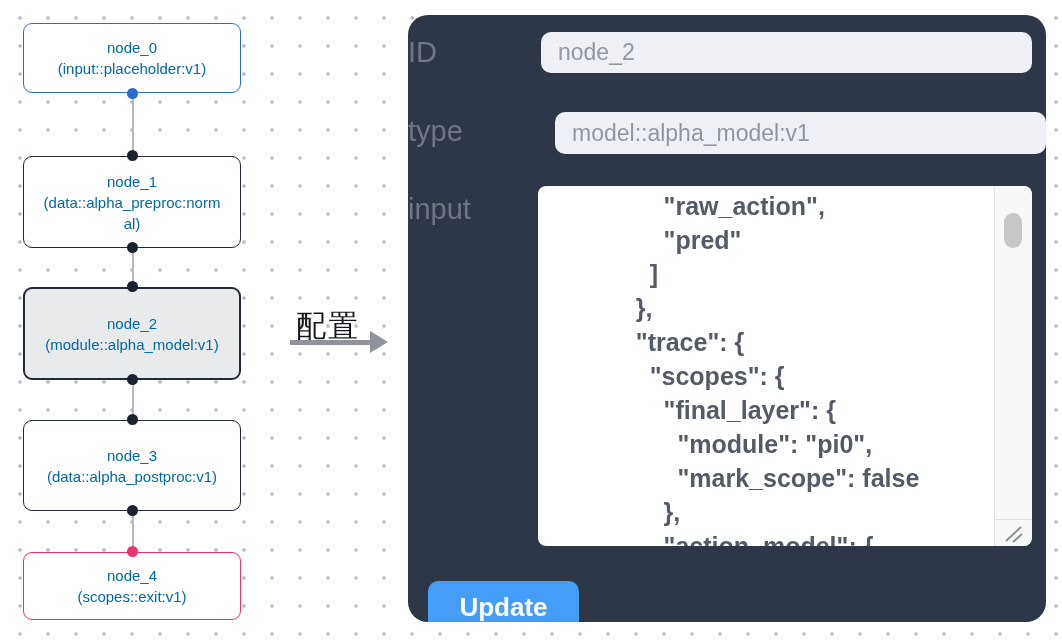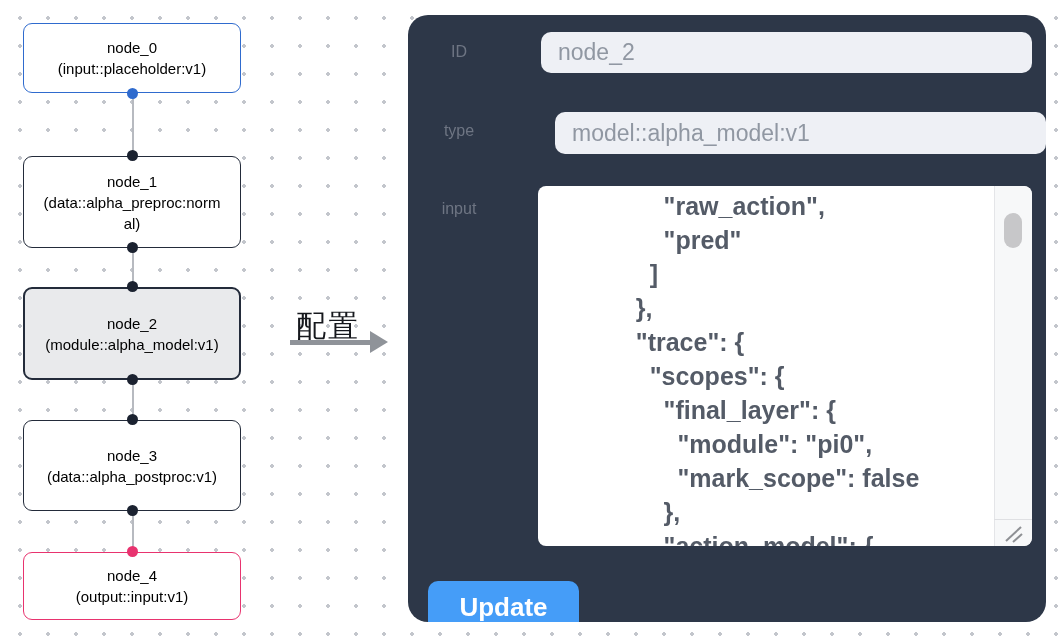--- a/index.html
+++ b/index.html
@@ -12,21 +12,21 @@
     background-image:radial-gradient(circle, #c3c6cc 1.6px, transparent 1.9px);
     background-size:28px 28px;
     background-position:6px 4px;
   }
 
   
   .node {
     position:absolute; left:23px; width:218px;
     background:#fff; border:1.6px solid #232b3a; border-radius:9px;
     display:flex; flex-direction:column; justify-content:center; align-items:center;
-    text-align:center; font-size:15px; line-height:21px; color:#000000;
+    text-align:center; font-size:15px; line-height:21px; color:#0369a1;
     padding:4px 19px; z-index:2;
   }
   .node .sub { overflow-wrap:anywhere; }
   #node0 { top:23px;  height:70px; border-color:var(--accent-blue,#2f6bce); }
   #node1 { top:156px; height:92px; }
   #node2 { top:287px; height:93px; background:var(--selected-bg,#e9eaec); border-width:2.5px; }
   #node3 { top:420px; height:91px; }
   #node4 { top:552px; height:68px; border-color:var(--accent-pink,#e8336f); }
 
   .edge { position:absolute; left:132px; width:2px; background:var(--edge-gray,#b7bac0); z-index:1; }
@@ -53,22 +53,22 @@
   #cfg-annotation-arrow .line { position:absolute; left:0; top:9px; width:84px; height:5px; background:#8f9399; }
   #cfg-annotation-arrow .head { position:absolute; left:80px; top:0; width:0; height:0;
     border-top:11px solid transparent; border-bottom:11px solid transparent; border-left:18px solid #8f9399; }
 
   
   #panel {
     position:absolute; left:408px; top:15px; width:638px; height:607px;
     background:var(--panel-bg,#2d3748); border-radius:20px; overflow:hidden; z-index:4;
   }
   .field-label {
-    position:absolute; left:0; width:102px; text-align:center;
-    font-size:16px; line-height:28px; color:#6e7583;
+    position:absolute; left:0; width:102px; text-align:left;
+    font-size:29px; line-height:28px; color:#6e7583;
   }
   #label-id     { top:23px; }
   #label-type   { top:102px; }
   #label-config { top:180px; }
 
   .panel-input {
     position:absolute; left:133px; width:491px; height:41px;
     border:none; outline:none; border-radius:10px;
     background:#eef0f5; color:#9097a2; font-size:23px; padding:0 17px;
     font-family:"Liberation Sans","DejaVu Sans",sans-serif;
@@ -129,21 +129,21 @@
     <div class="node" id="node2">
       <div class="title">node_2</div>
       <div class="sub">(module::alpha_model:v1)</div>
     </div>
     <div class="node" id="node3">
       <div class="title">node_3</div>
       <div class="sub">(data::alpha_postproc:v1)</div>
     </div>
     <div class="node" id="node4">
       <div class="title">node_4</div>
-      <div class="sub">(output::input:v1)</div>
+      <div class="sub">(scopes::exit:v1)</div>
     </div>
 
     <div class="handle blue" id="h0out"></div>
     <div class="handle" id="h1in"></div>
     <div class="handle" id="h1out"></div>
     <div class="handle" id="h2in"></div>
     <div class="handle" id="h2out"></div>
     <div class="handle" id="h3in"></div>
     <div class="handle" id="h3out"></div>
     <div class="handle pink" id="h4in"></div>

